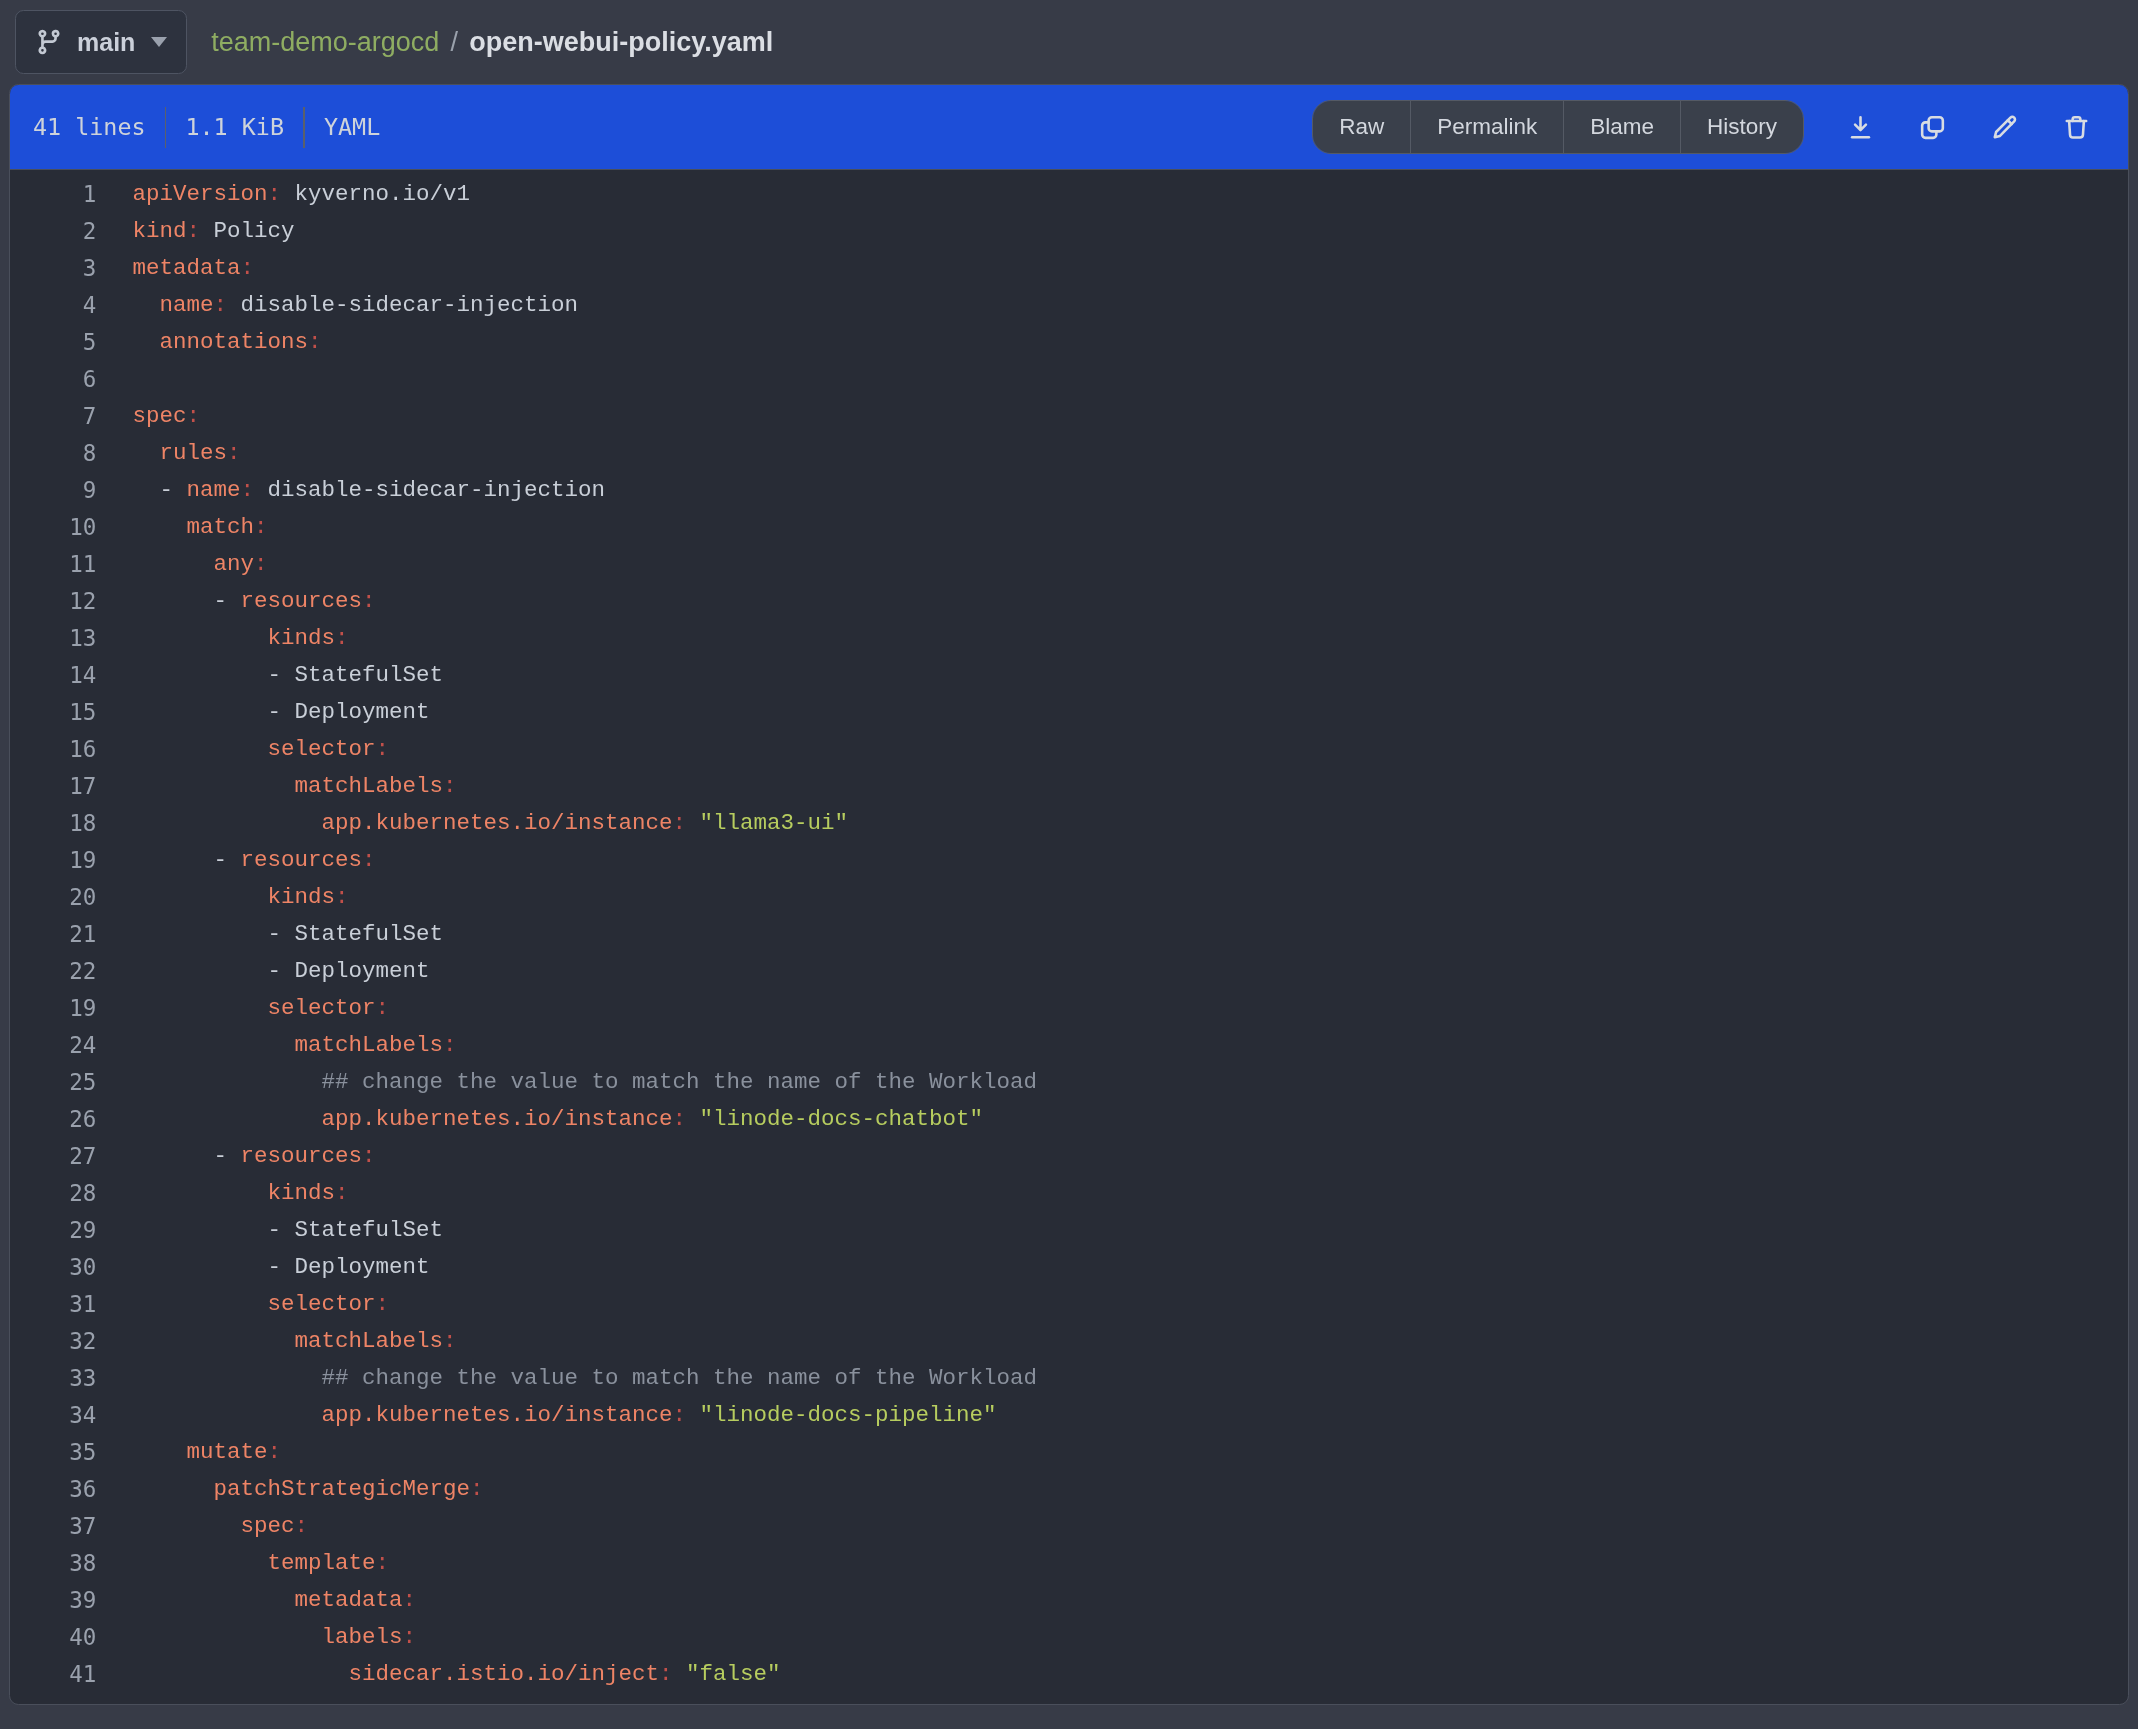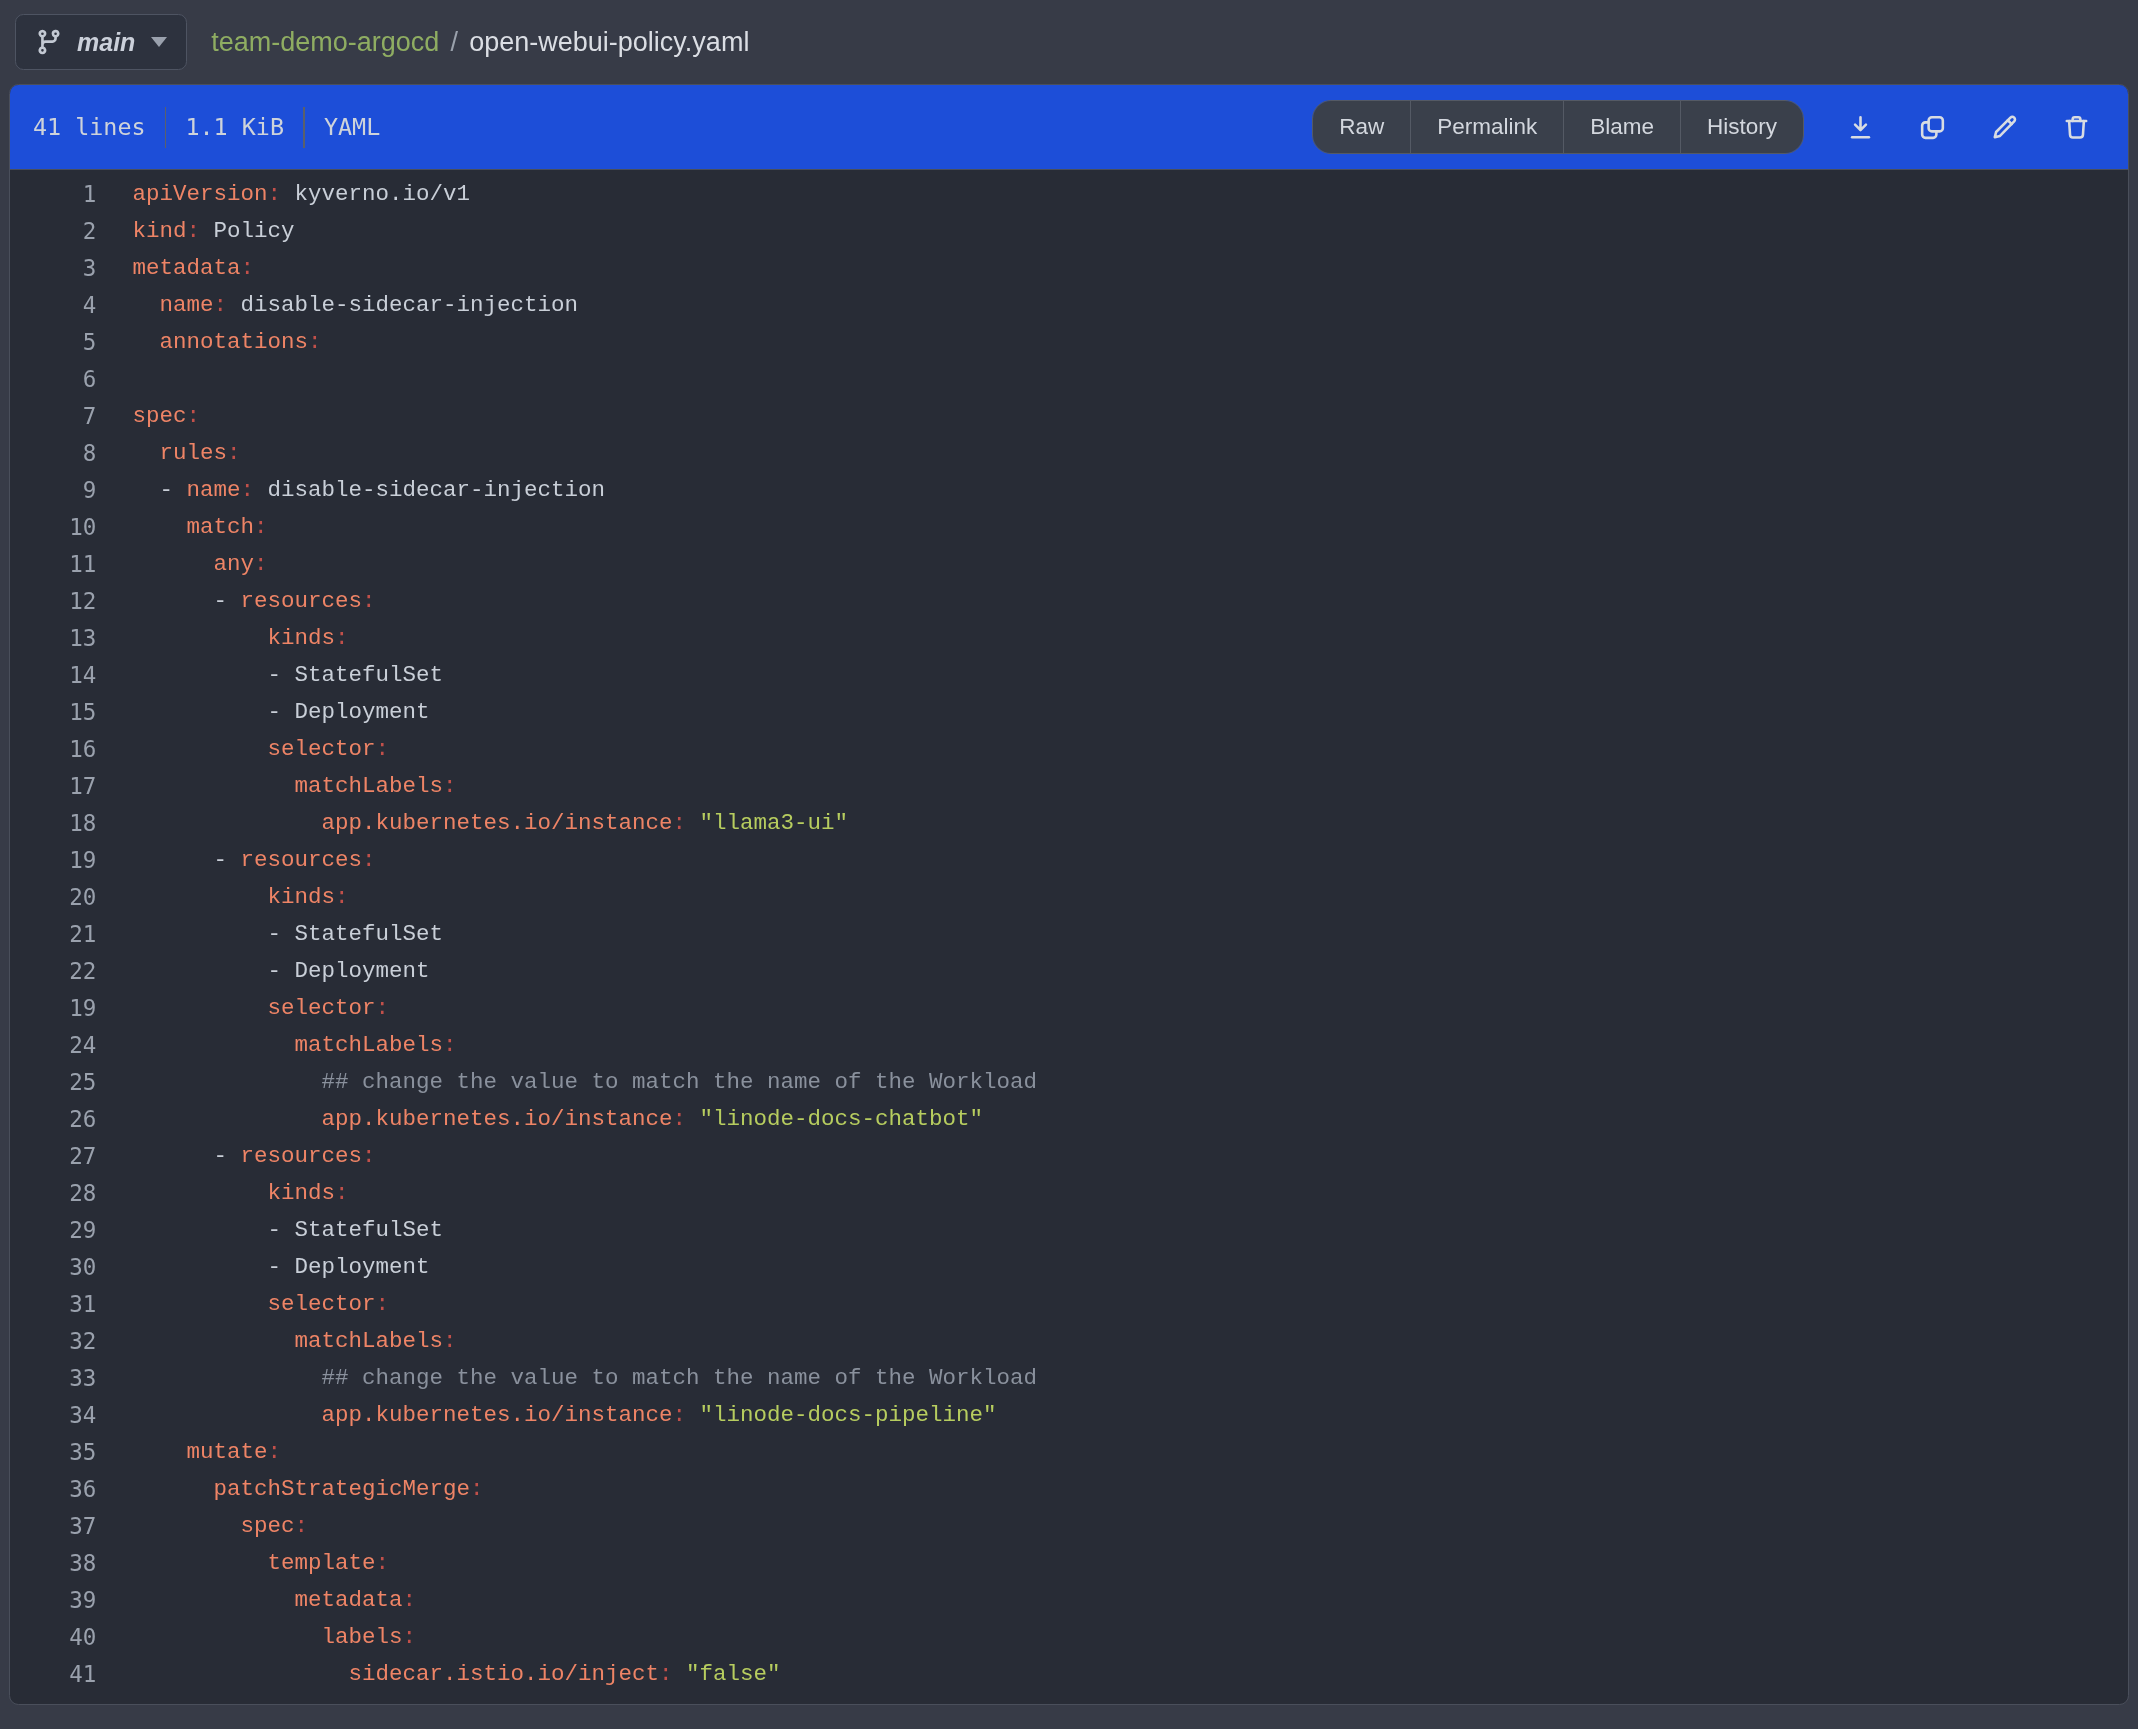--- a/index.html
+++ b/index.html
@@ -16,45 +16,44 @@
     height: 84px;
     display: flex;
     align-items: center;
     padding: 0 15px;
     gap: 24px;
   }
   .branch-btn {
     display: inline-flex;
     align-items: center;
     gap: 14px;
-    height: 56px;
+    height: 64px;
     padding: 0 19px;
     background: #2d323e;
     border: 1.9px solid #4e5462;
     border-radius: 8.4px;
     cursor: pointer;
-    font-style: italic;
   }
   .branch-btn svg { width: 28px; height: 28px; color: #c3c9d3; }
   .branch-label {
     font-size: 25px;
     font-weight: 700;
     color: #cbd0da;
   }
   .caret {
     width: 0; height: 0;
     border-left: 8.4px solid transparent;
     border-right: 8.4px solid transparent;
     border-top: 10.3px solid #9aa1ad;
     margin-left: 1.9px;
   }
   .breadcrumb { font-size: 27px; display: flex; align-items: flex-start; gap: 11.2px; }
   .repo-link { color: #8fad62; text-decoration: none; font-weight: 400; cursor: pointer; }
   .crumb-sep { color: #9aa1ac; }
-  .file-name { color: #dbdee4; font-weight: 400; }
+  .file-name { color: #dbdee4; font-weight: 700; }
 
   
   .file-box {
     margin: 0 9.4px;
     border: 1.9px solid #4a4f5b;
     border-radius: 9.4px;
     overflow: hidden;
     background: #282c36;
   }
   .file-header {

